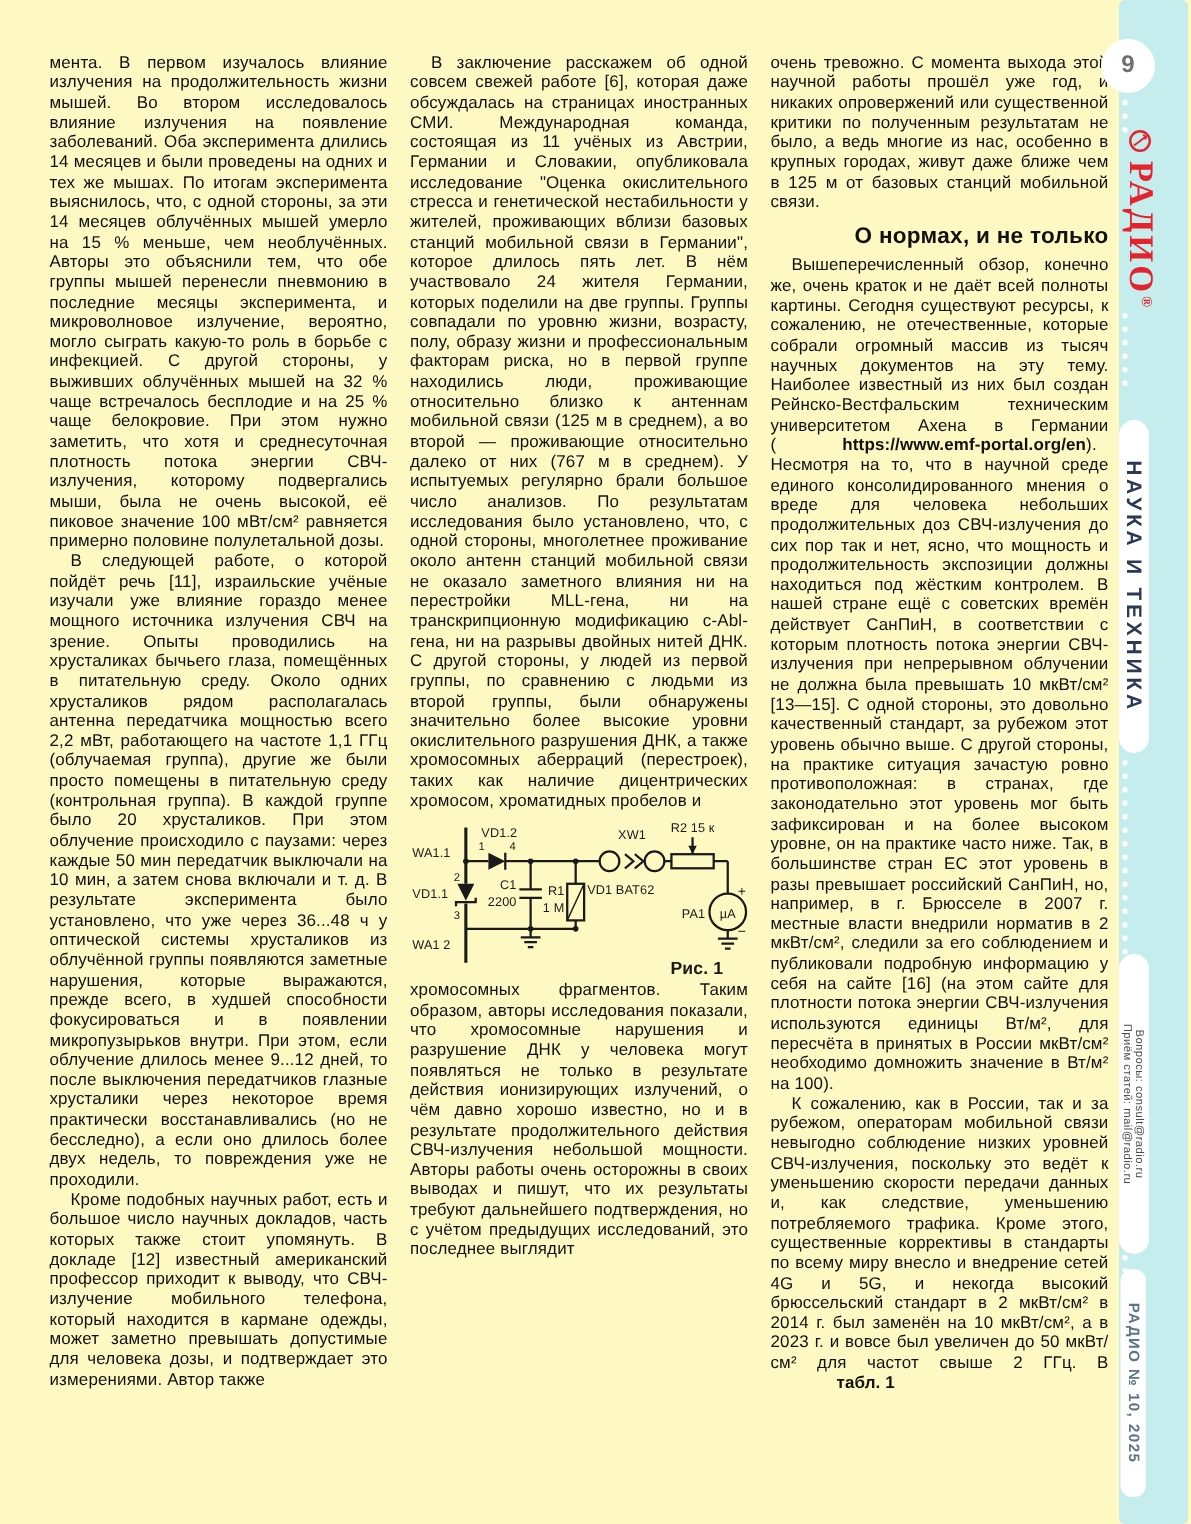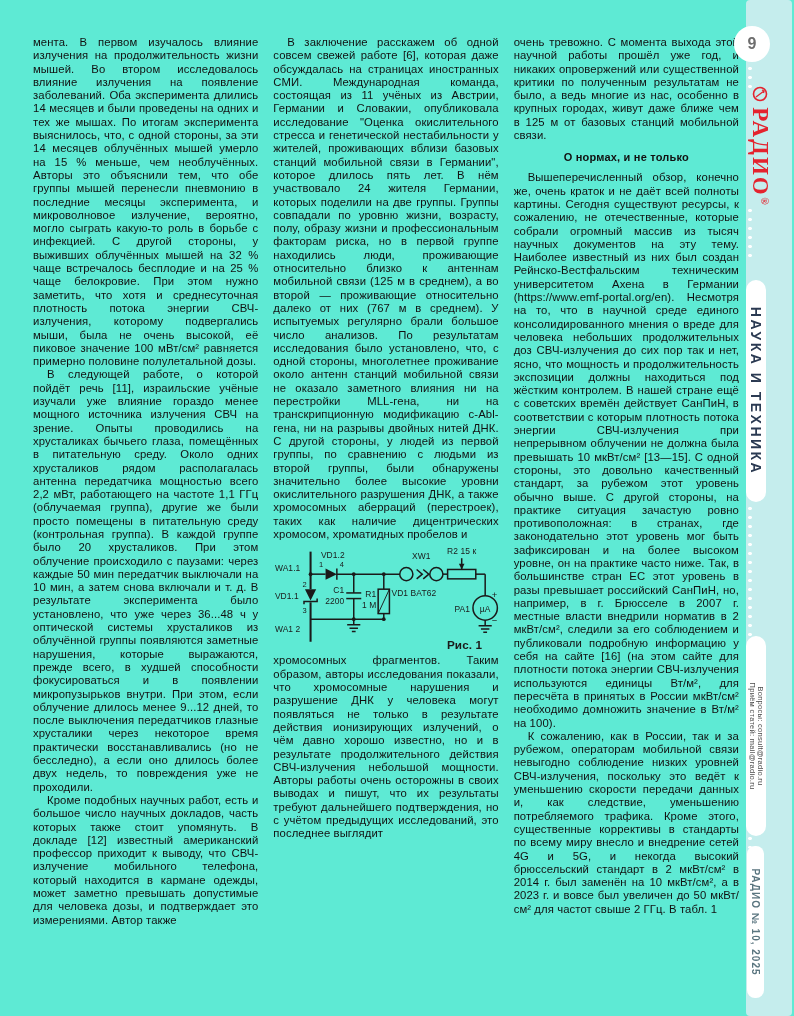--- a/index.html
+++ b/index.html
@@ -1,25 +1,25 @@
 <!DOCTYPE html>
 <html lang="ru"><head>
 <meta charset="utf-8">
 <style>
   html,body{margin:0;padding:0;background:#ffffff;}
-  .page{position:relative;width:794px;height:1016px;background:#5eead4;overflow:hidden;
+  .page{position:relative;width:794px;height:1016px;background:#fef9c3;overflow:hidden;
         font-family:"Liberation Sans",sans-serif;color:#111;}
   
   .content{position:absolute;left:33px;top:36px;width:706px;display:flex;gap:15px;}
   .col{flex:1 1 0;font-size:11.3px;line-height:13.3px;text-align:justify;letter-spacing:0.1px;}
   .col p{margin:0;}
   .ind{text-indent:14px;}
-  h2.section-heading{font-size:11px;line-height:15px;text-align:center;margin:8px 0 6px;
+  h2.section-heading{font-size:15px;line-height:15px;text-align:right;margin:8px 0 6px;
         font-weight:bold;letter-spacing:0.2px;}
-  b{font-weight:normal;}
+  b{font-weight:bold;margin-left:44px;}
   
   figure.fig{margin:5px 0 3px;padding:0;width:100%;}
   figure.fig svg{display:block;width:100%;height:auto;}
   
   .sidebar-bg{position:absolute;left:746px;top:0;width:46px;height:1016px;
         background:#c5eded;border-radius:4px;}
   .dots{position:absolute;width:6px;left:747px;
         background-image:radial-gradient(circle,#ffffff 1.7px,rgba(255,255,255,0) 1.9px);
         background-size:6px 9px;background-repeat:repeat-y;}
   .cloud{position:absolute;left:734px;top:26px;width:36px;height:36px;background:#ffffff;

